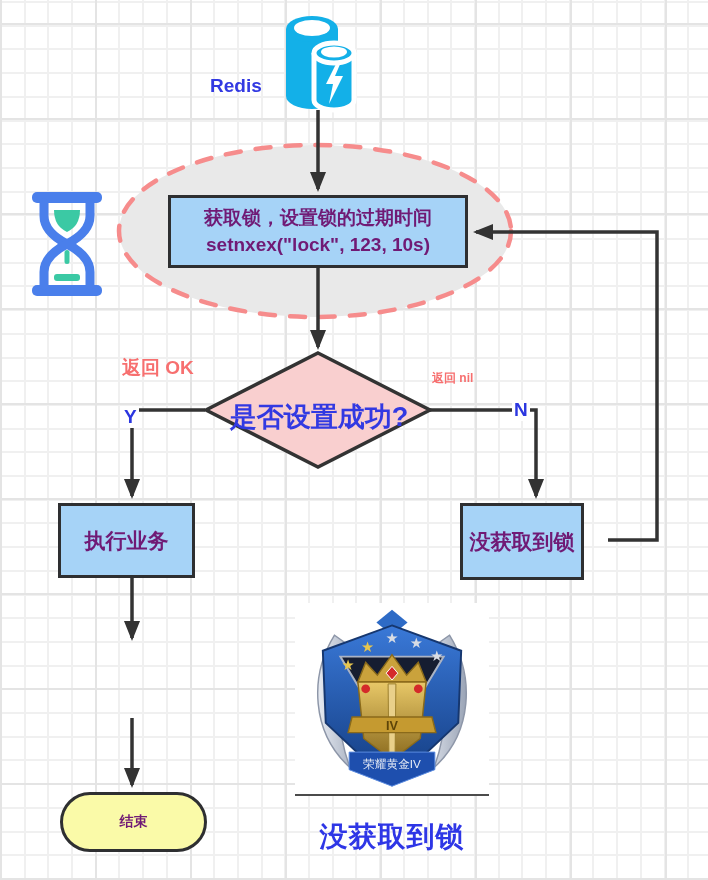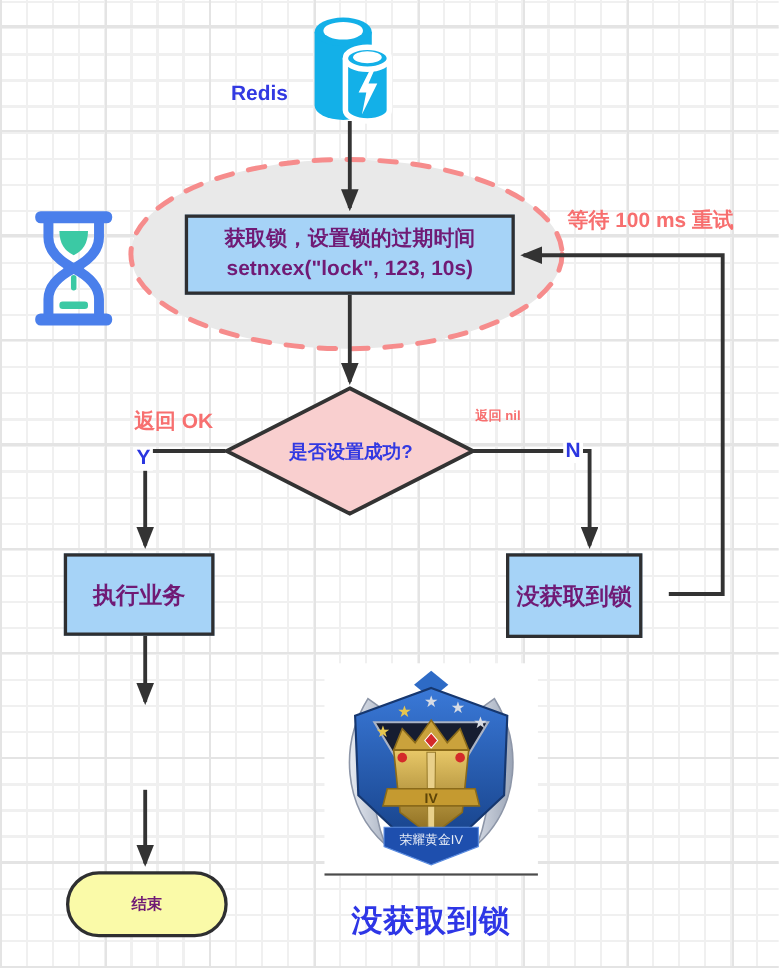--- a/index.html
+++ b/index.html
@@ -86,25 +86,24 @@
     <rect x="26" y="84" width="26" height="7" rx="3" fill="#3bc9a4"></rect>
   </svg>
 
   <div class="abs blue-text" style="left:210px;top:75px;font-size:19px">Redis</div>
 
   <div class="abs node process-lines" style="left:168px;top:195px;width:300px;height:73px;font-size:19px">
     <span>获取锁，设置锁的过期时间</span>
     <span>setnxex("lock", 123, 10s)</span>
   </div>
 
-  <div class="abs red-text" style="left:516px;top:187px;font-size:19px">等待 100 ms 重试</div>
 
-  <div class="abs blue-text" style="left:219px;top:399px;width:200px;text-align:center;font-size:17px">是否设置成功?</div>
+  <div class="abs blue-text" style="left:219px;top:399px;width:200px;text-align:center;font-size:27px">是否设置成功?</div>
 
-  <div class="abs red-text" style="left:122px;top:370px;font-size:19px">返回 OK</div>
+  <div class="abs red-text" style="left:122px;top:355px;font-size:19px">返回 OK</div>
   <div class="abs edge-letter" style="left:122px;top:407px">Y</div>
 
   <div class="abs red-text" style="left:432px;top:370px;font-size:12px">返回 nil</div>
   <div class="abs edge-letter" style="left:512px;top:400px">N</div>
 
   <div class="abs node" style="left:58px;top:503px;width:137px;height:75px;font-size:21px">执行业务</div>
 
 
   <div class="abs node" style="left:460px;top:503px;width:124px;height:77px;font-size:21px">没获取到锁</div>
 

